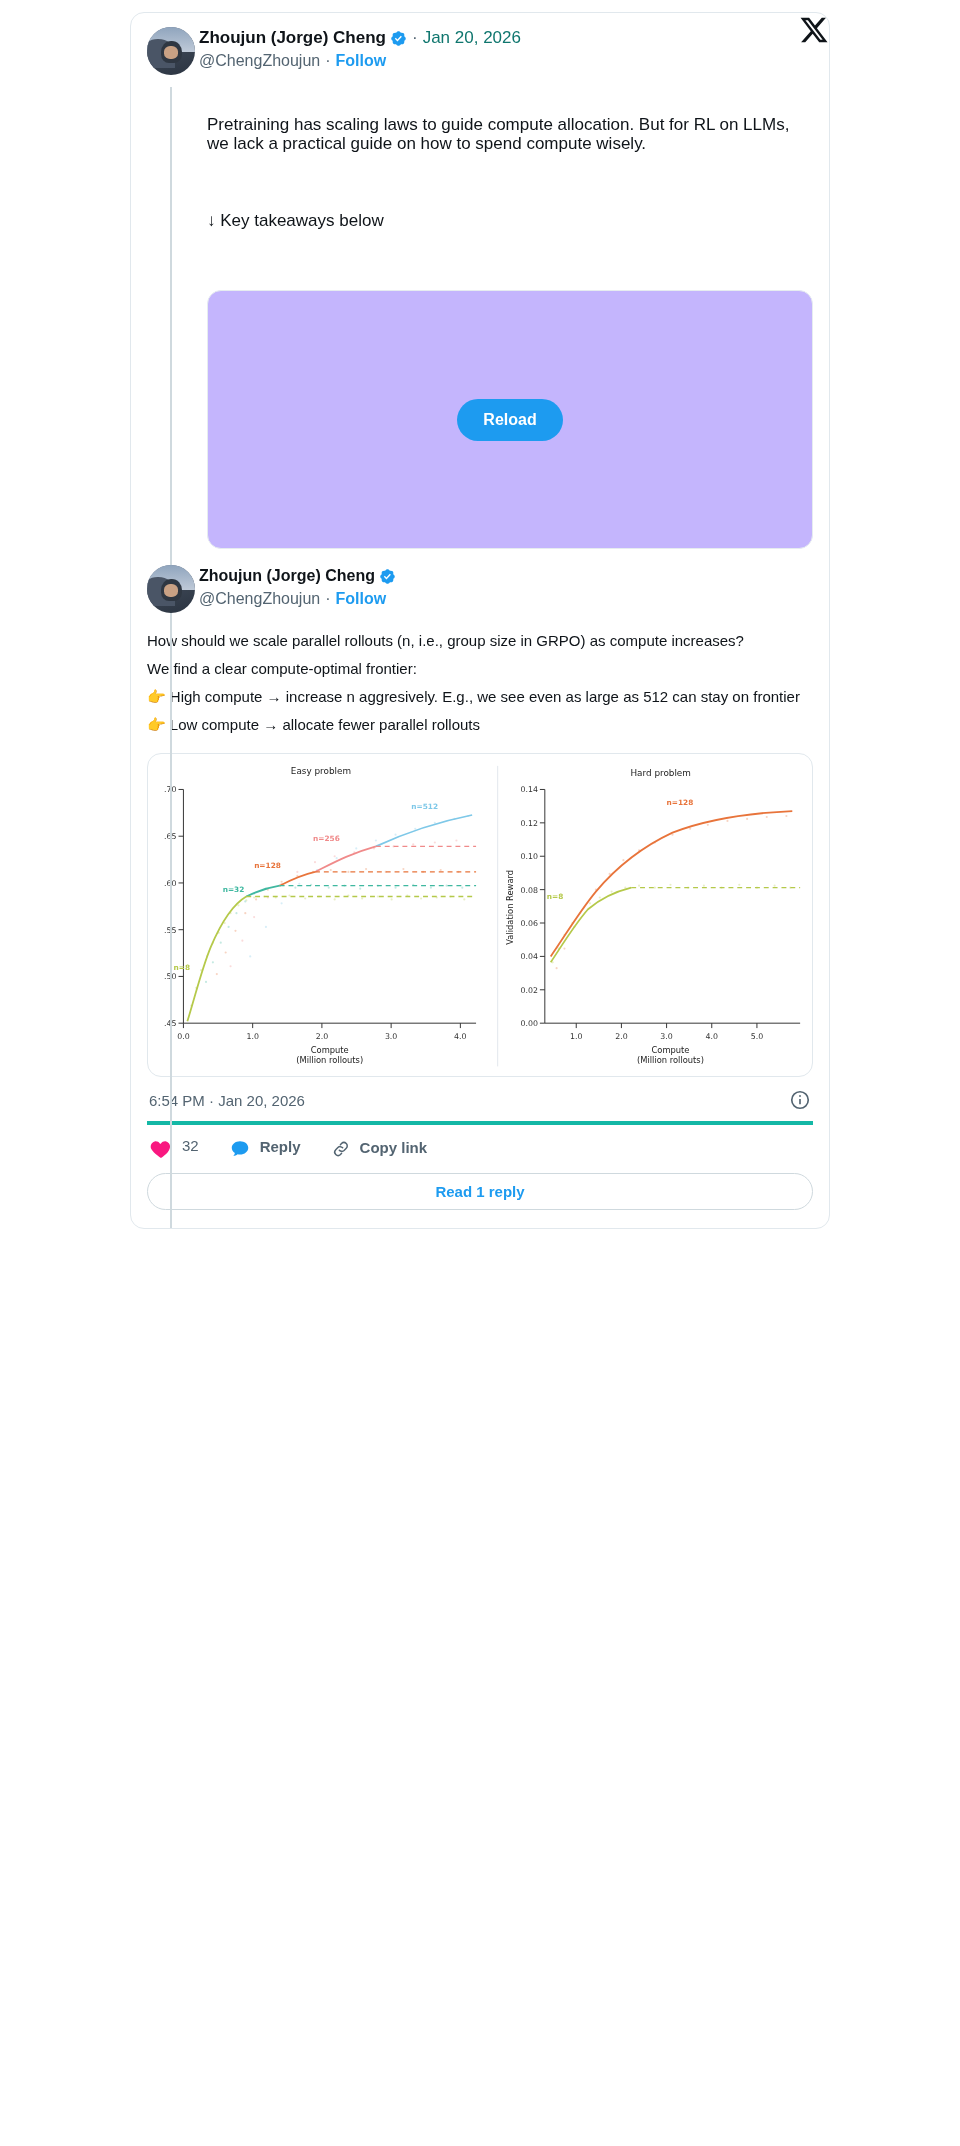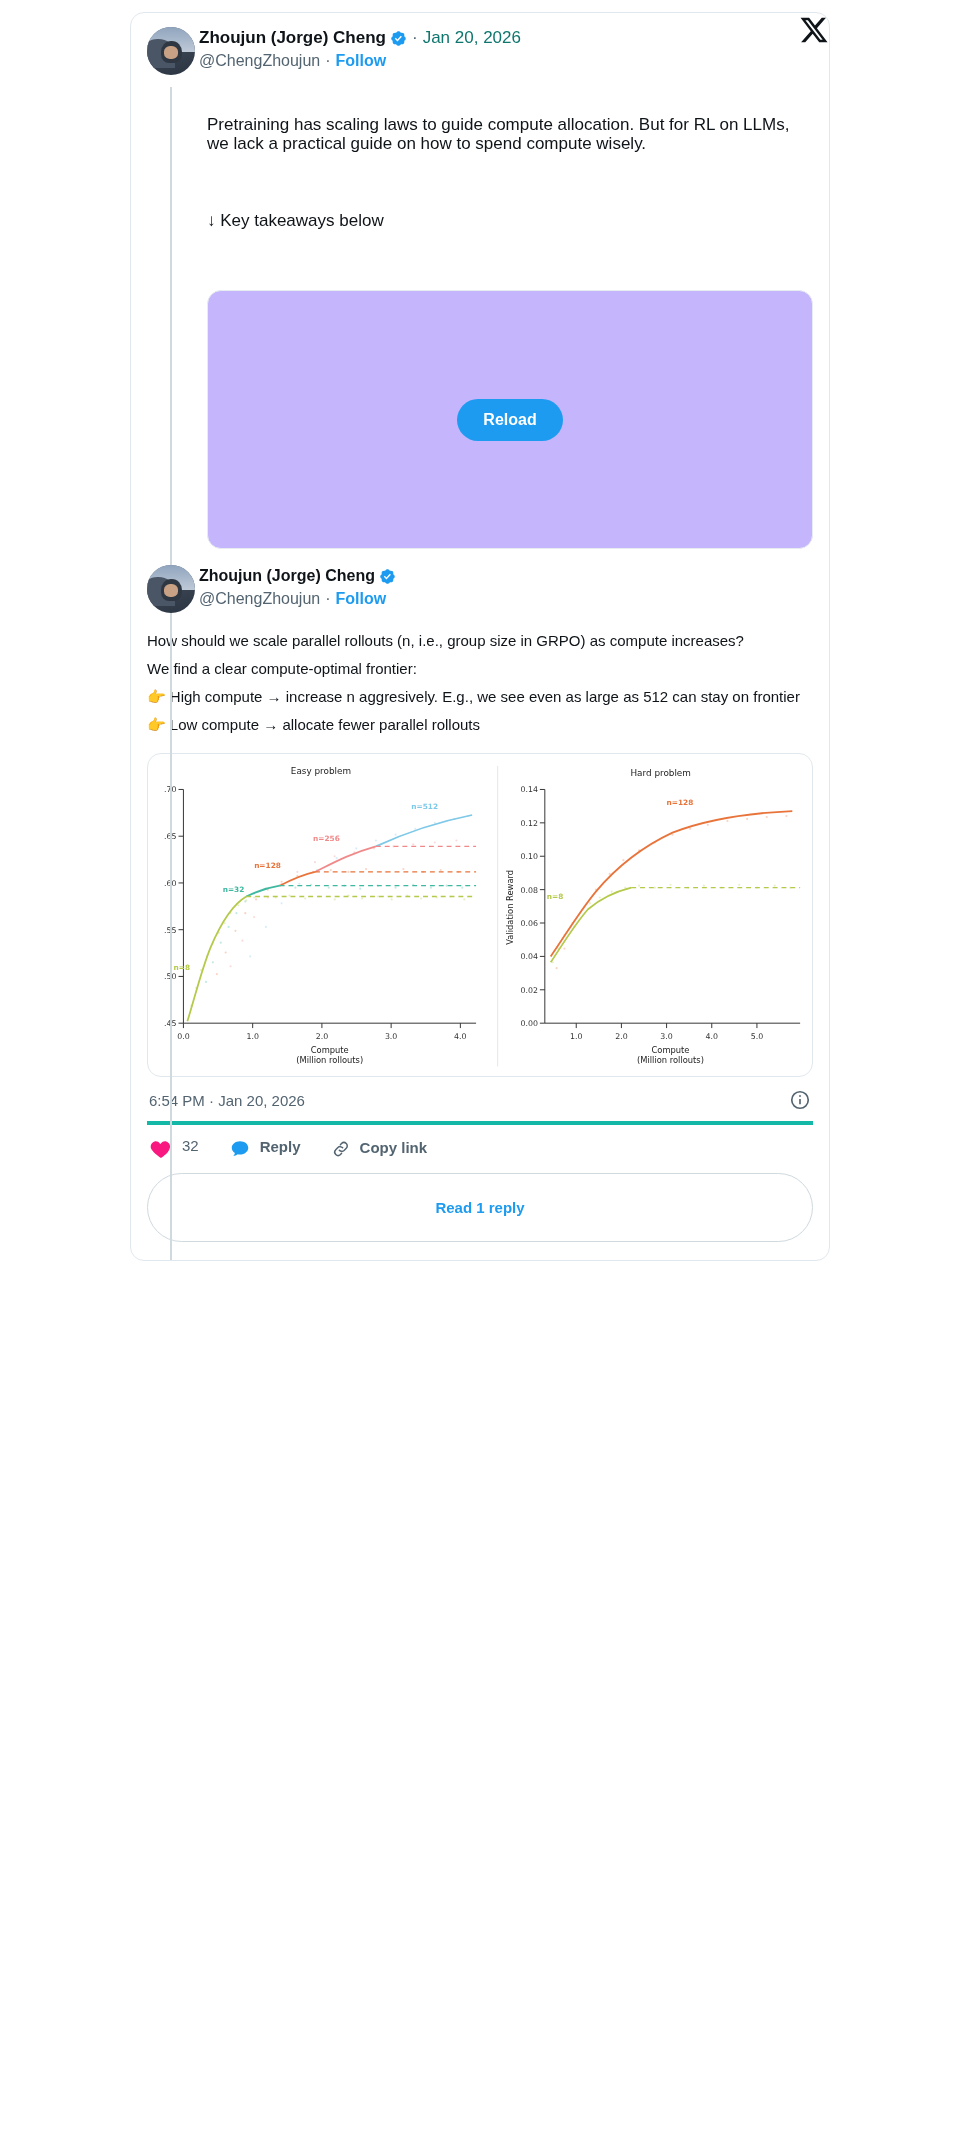--- a/index.html
+++ b/index.html
@@ -177,21 +177,21 @@
   .count { color: #536471; font-weight: normal; font-size: 15px; }
   .reply-icon { width: 22px; height: 22px; color: #1d9bf0; }
   .link-icon { width: 20px; height: 20px; color: #536471; }
 
   .read-reply {
     display: block;
     width: 100%;
     text-align: center;
     border: 1px solid #cfd9de;
     border-radius: 999px;
-    padding: 25px 0;
+    padding: 9px 0;
     color: #1d9bf0;
     font-size: 15px;
     font-weight: bold;
     background: #fff;
     cursor: pointer;
     margin-bottom: 8px;
     font-family: "Liberation Sans", sans-serif;
   }
 </style>
 </head>

